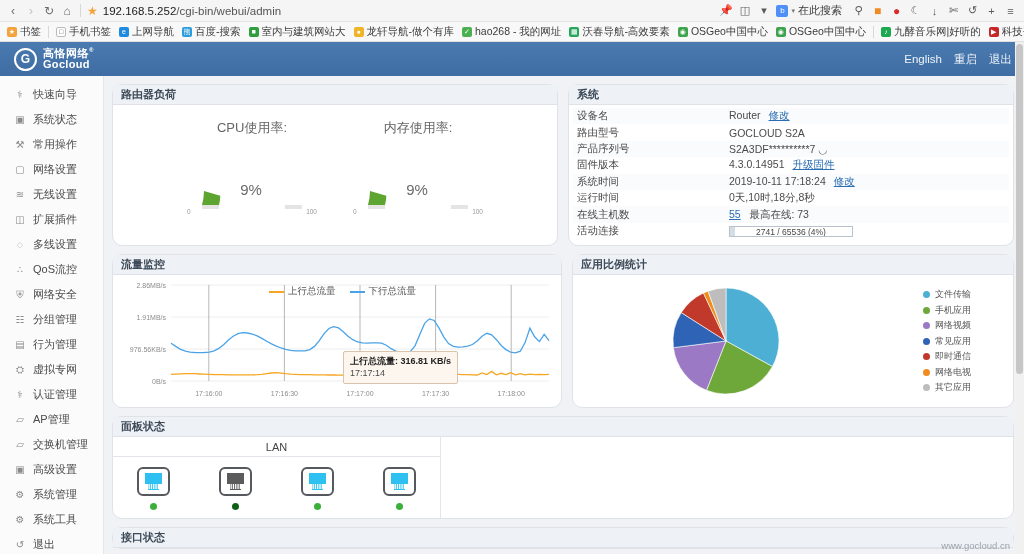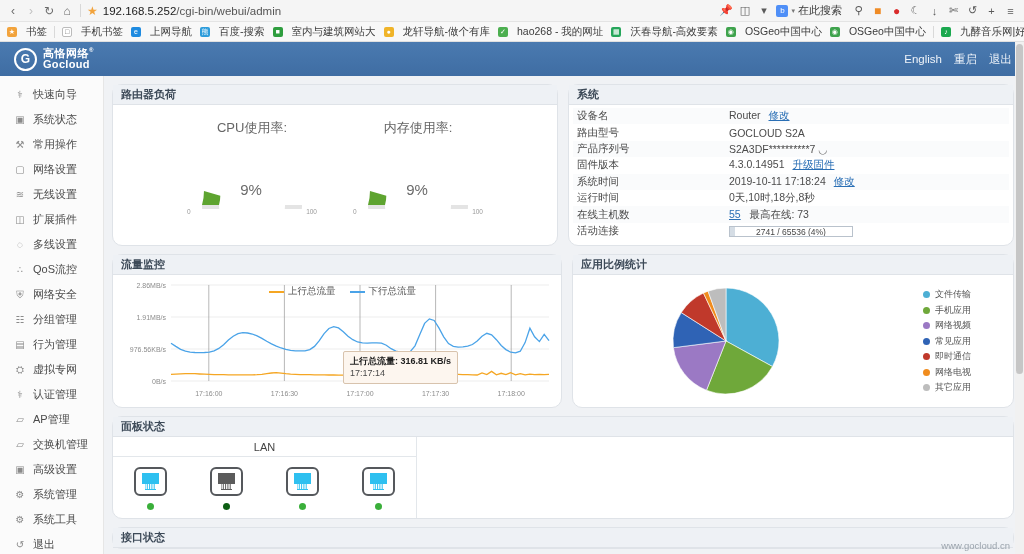--- a/index.html
+++ b/index.html
@@ -40,21 +40,21 @@
   .search-chip .cap { font-size: 11px; color: #3a3a3a; }
   .mini-caret { font-size: 7px; color: #777; }
   .ic-orange { color: #ef8b25; font-size: 12px; }
   .ic-red { color: #d92b2b; font-size: 12px; }
 
   .bm-bar {
     height: 20px; background: #f8f8f8; display: flex; align-items: center;
     padding: 0 3px; border-bottom: 1px solid #e0e0e0; flex: 0 0 20px; overflow: hidden;
   }
   .bm {
-    display: flex; align-items: center; gap: 9px; padding: 0 4px; height: 17px;
+    display: flex; align-items: center; gap: 3px; padding: 0 4px; height: 17px;
     white-space: nowrap; font-size: 10.5px; color: #3c3c3c; cursor: default;
   }
   .bm .fav { width: 10px; height: 10px; border-radius: 2px; flex: 0 0 10px;
              display: flex; align-items: center; justify-content: center;
              font-size: 7px; color: #fff; line-height: 1; }
   .bm .lbl { overflow: hidden; text-overflow: clip; }
   .bm-div { width: 1px; height: 12px; background: #d9d9d9; margin: 0 3px; flex: 0 0 1px; }
 
   
   .page { flex: 1; position: relative; background: #f0f2f5; overflow: hidden; }
@@ -141,21 +141,21 @@
   .pie-area { height: 128px; display: flex; align-items: center; gap: 48px; }
   .pie-wrap { flex: 1; display: flex; justify-content: center; }
   .pie-legend { width: 86px; display: flex; flex-direction: column; gap: 2.5px; padding-right: 4px; }
   .pl { display: flex; align-items: center; gap: 5px; font-size: 9px; color: #555; }
   .pl .dot { width: 7px; height: 7px; border-radius: 50%; flex: 0 0 7px; }
 
   
   .panel-card { width: 100%; }
   .panel-grid { display: flex; }
   .pg-col { border-right: 1px solid #e3e7eb; }
-  .pg-lan { width: 304px; }
+  .pg-lan { width: 328px; }
   .pg-wan { width: 80px; }
   .pg-hd {
     height: 20px; display: flex; align-items: center; justify-content: center;
     font-size: 11px; color: #444; border-bottom: 1px solid #e3e7eb; background: #fff;
   }
   .pg-ports { display: flex; padding: 10px 0 8px; justify-content: space-around; }
   .port { display: flex; flex-direction: column; align-items: center; gap: 7px; }
   .port-ic {
     width: 33px; height: 29px; border: 2px solid #55585c; border-radius: 6px;
     display: flex; align-items: flex-end; justify-content: center; padding-bottom: 2px;

